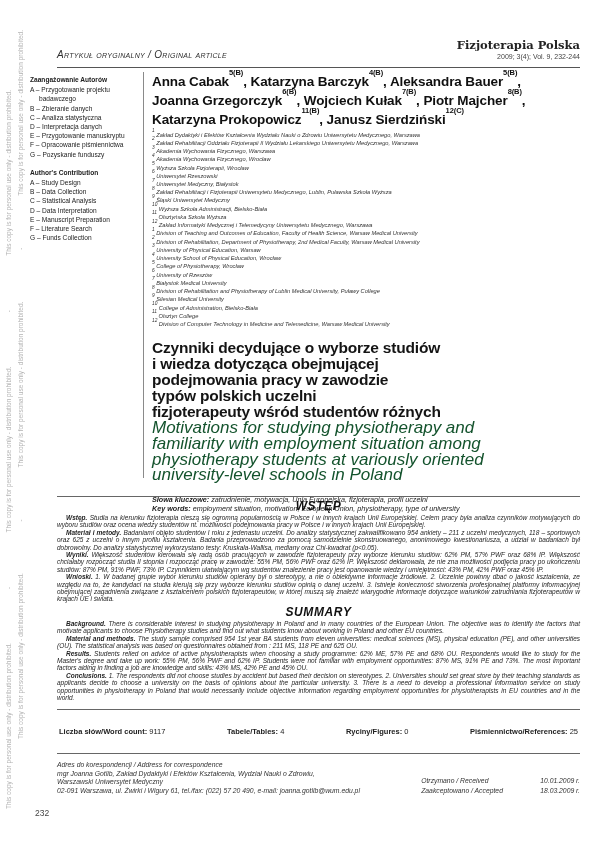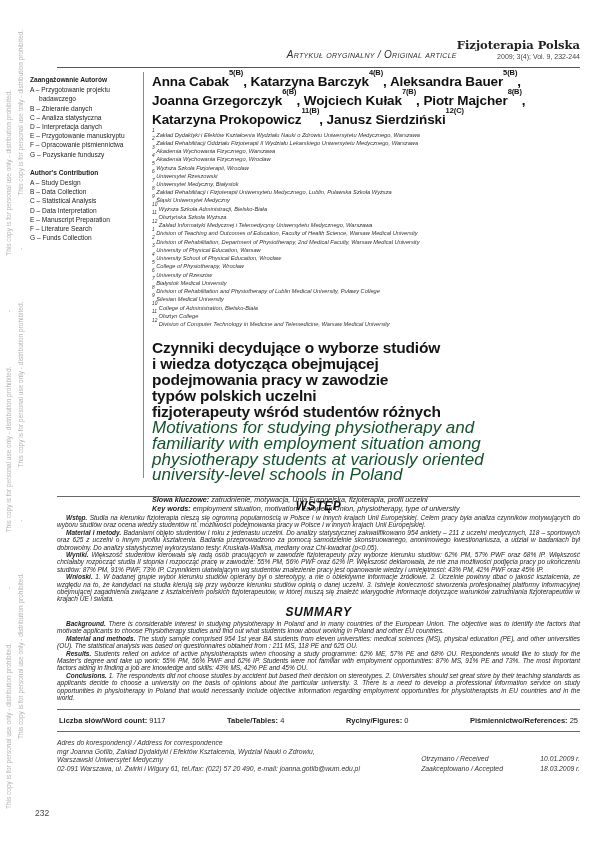--- a/index.html
+++ b/index.html
@@ -14,21 +14,21 @@
     position:absolute; top:849px; width:849px; height:11px;
     transform:rotate(-90deg); transform-origin:0 0;
     display:flex; align-items:center; justify-content:space-between;
     box-sizing:border-box; font-size:6.5px; color:#b3b3b3; white-space:nowrap;
   }
   .vstrip1 { left:3px;  padding:0 90px 0 40px; }
   .vstrip2 { left:15px; padding:0 30px 0 110px; }
 
   
   .header { position:absolute; top:38px; left:57px; width:523px;
-            display:flex; justify-content:flex-end; align-items:flex-end; }
+            display:flex; justify-content:space-between; align-items:flex-end; }
   .article-type { font-style:italic; font-variant:small-caps; font-size:10px; color:#2e2e2e; letter-spacing:0.3px; }
   .journal-block { text-align:right; }
   .journal-name { font-family:"DejaVu Serif", serif; font-weight:bold; font-size:11.5px; color:#222; }
   .journal-issue { font-size:7px; color:#444; margin-top:1px; }
   .header-rule { position:absolute; top:67px; left:57px; width:523px; border-top:1px solid #555; }
 
   
   .sidebar { position:absolute; left:30px; top:75px; width:110px;
              font-size:6.6px; line-height:9.2px; color:#222; }
   .sb-title { font-weight:bold; margin-bottom:1px; }
@@ -50,21 +50,21 @@
   
   .lower { position:absolute; left:57px; top:496px; width:523px; }
   .section-rule { border-top:1px solid #666; }
   .abs-heading { text-align:center; font-weight:bold; font-style:italic; font-size:12px;
                  margin:2px 0 1px; letter-spacing:0.6px; color:#111; }
   .abs { font-style:italic; font-size:6.5px; line-height:7.4px; color:#1e1e1e; }
   .abs p { margin:0; text-indent:9px; text-align:justify; }
   .abs .lbl { font-weight:bold; }
 
   .counts-row { margin-top:8px; border-top:1px solid #666; border-bottom:1px solid #666;
-                padding:6px 2px; display:flex; justify-content:space-between;
+                padding:17px 2px; display:flex; justify-content:space-between;
                 font-size:7.5px; color:#222; }
   .count-cell b { font-weight:bold; }
 
   .corr-row { margin-top:7px; display:flex; justify-content:space-between; align-items:flex-end;
               font-style:italic; font-size:6.8px; line-height:8.4px; color:#333; }
   .dates { display:grid; grid-template-columns:105px auto; row-gap:1px; column-gap:14px; }
   .page-number { position:absolute; left:35px; top:808px; font-size:8.5px; color:#454545; }
 </style>
 </head>
 <body>

